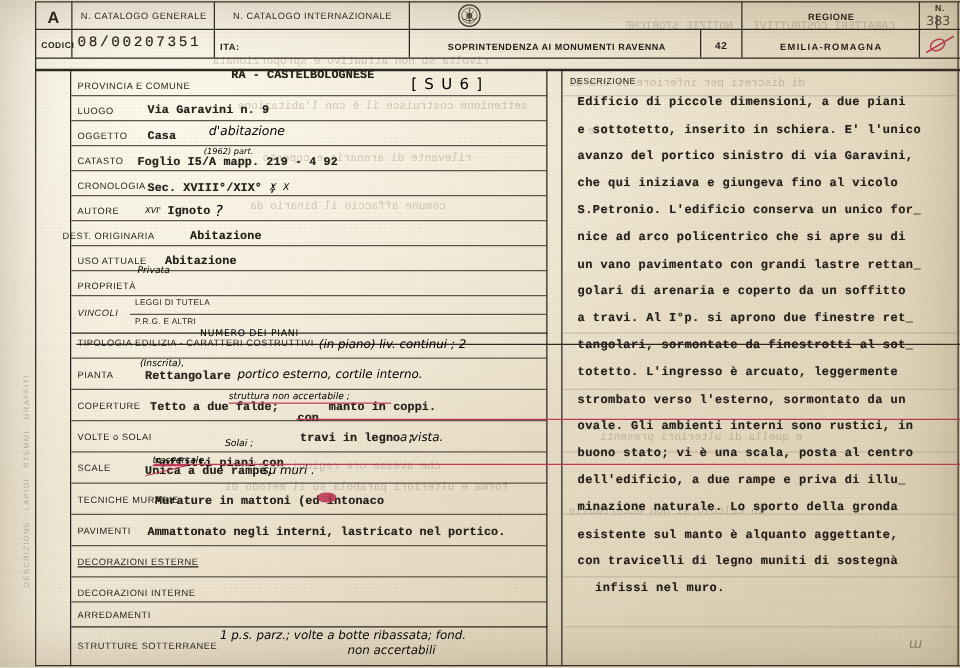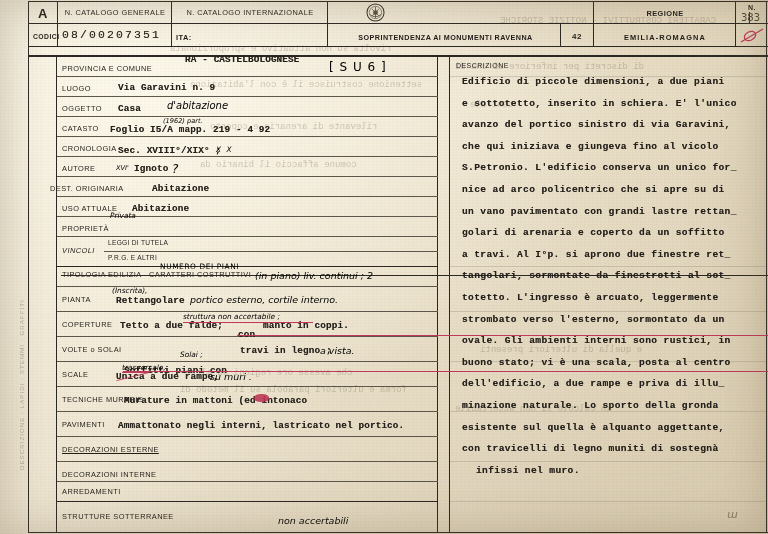--- a/index.html
+++ b/index.html
@@ -258,20 +258,21 @@
   <div class="hand sm" style="left:110px;top:211px;">Privata</div>
   <div class="hand cap sm" style="left:160px;top:262px;">NUMERO   DEI  PIANI</div>
   <div class="hand" style="left:255px;top:270px;font-size:9.5px;">(in piano) liv. continui ; 2</div>
   <div class="hand sm" style="left:112px;top:286px;">(Inscrita),</div>
   <div class="hand" style="left:190px;top:294px;font-size:9.5px;">portico esterno, cortile interno.</div>
   <div class="hand sm" style="left:183px;top:312px;">struttura non accertabile ;</div>
   <div class="hand sm" style="left:180px;top:338px;margin-top:12px;">Solai ;</div>
   <div class="hand" style="left:320px;top:345px;font-size:9.5px;">a vista.</div>
   <div class="hand sm" style="left:122px;top:363px;">trasversale,</div>
   <div class="hand" style="left:210px;top:371px;font-size:9.5px;">su muri .</div>
+  <div class="hand" style="left:176px;top:503px;font-size:9.5px;">1 p.s. parz.; volte a botte ribassata; fond.</div>
   <div class="hand" style="left:278px;top:515px;font-size:9.5px;">non accertabili</div>
 
   <div class="hl" style="left:183px;top:322px;width:130px;height:1px;background:#c0385a;"></div>
   <div class="hl" style="left:122px;top:372px;width:26px;height:1px;background:#c0385a;"></div>
 
   <div class="hl" style="left:116px;top:376px;width:34px;height:1px;background:#c0385a;transform:rotate(-14deg);"></div>
 
   <div class="lbl" style="left:456px;top:62px;font-size:7px;">DESCRIZIONE</div>
 
   <div id="desc-lines">
@@ -284,21 +285,21 @@
       <div class="typed bold" style="left: 462px; top: 205.6px; font-size: 9.6px; letter-spacing: 0.35px;">un vano pavimentato con grandi lastre rettan_</div>
       <div class="typed bold" style="left: 462px; top: 227.2px; font-size: 9.6px; letter-spacing: 0.35px;">golari di arenaria e coperto da un soffitto</div>
       <div class="typed bold" style="left: 462px; top: 248.8px; font-size: 9.6px; letter-spacing: 0.35px;">a travi. Al I°p. si aprono due finestre ret_</div>
       <div class="typed bold" style="left: 462px; top: 270.4px; font-size: 9.6px; letter-spacing: 0.35px;">tangolari, sormontate da finestrotti al sot_</div>
       <div class="typed bold" style="left: 462px; top: 292px; font-size: 9.6px; letter-spacing: 0.35px;">totetto. L'ingresso è arcuato, leggermente</div>
       <div class="typed bold" style="left: 462px; top: 313.6px; font-size: 9.6px; letter-spacing: 0.35px;">strombato verso l'esterno, sormontato da un</div>
       <div class="typed bold" style="left: 462px; top: 335.2px; font-size: 9.6px; letter-spacing: 0.35px;">ovale. Gli ambienti interni sono rustici, in</div>
       <div class="typed bold" style="left: 462px; top: 356.8px; font-size: 9.6px; letter-spacing: 0.35px;">buono stato; vi è una scala, posta al centro</div>
       <div class="typed bold" style="left: 462px; top: 378.4px; font-size: 9.6px; letter-spacing: 0.35px;">dell'edificio, a due rampe e priva di illu_</div>
       <div class="typed bold" style="left: 462px; top: 400px; font-size: 9.6px; letter-spacing: 0.35px;">minazione naturale. Lo sporto della gronda</div>
-      <div class="typed bold" style="left: 462px; top: 421.6px; font-size: 9.6px; letter-spacing: 0.35px;">esistente sul quella è alquanto aggettante,</div>
+      <div class="typed bold" style="left: 462px; top: 421.6px; font-size: 9.6px; letter-spacing: 0.35px;">esistente sul manto è alquanto aggettante,</div>
       <div class="typed bold" style="left: 462px; top: 443.2px; font-size: 9.6px; letter-spacing: 0.35px;">con travicelli di legno muniti di sostegnà</div>
       <div class="typed bold" style="left: 462px; top: 464.8px; font-size: 9.6px; letter-spacing: 0.35px; margin-left: 14px;">infissi nel muro.</div>
     </div>
 
   <div class="sig" style="left:727px;top:508px;">ɯ</div>
 
   <div class="vert" style="left:18px;top:470px;transform:rotate(-90deg);opacity:.45;">DESCRIZIONE - LAPIDI - STEMMI - GRAFFITI</div>
 
   <div id="vign"></div>
 </div>

